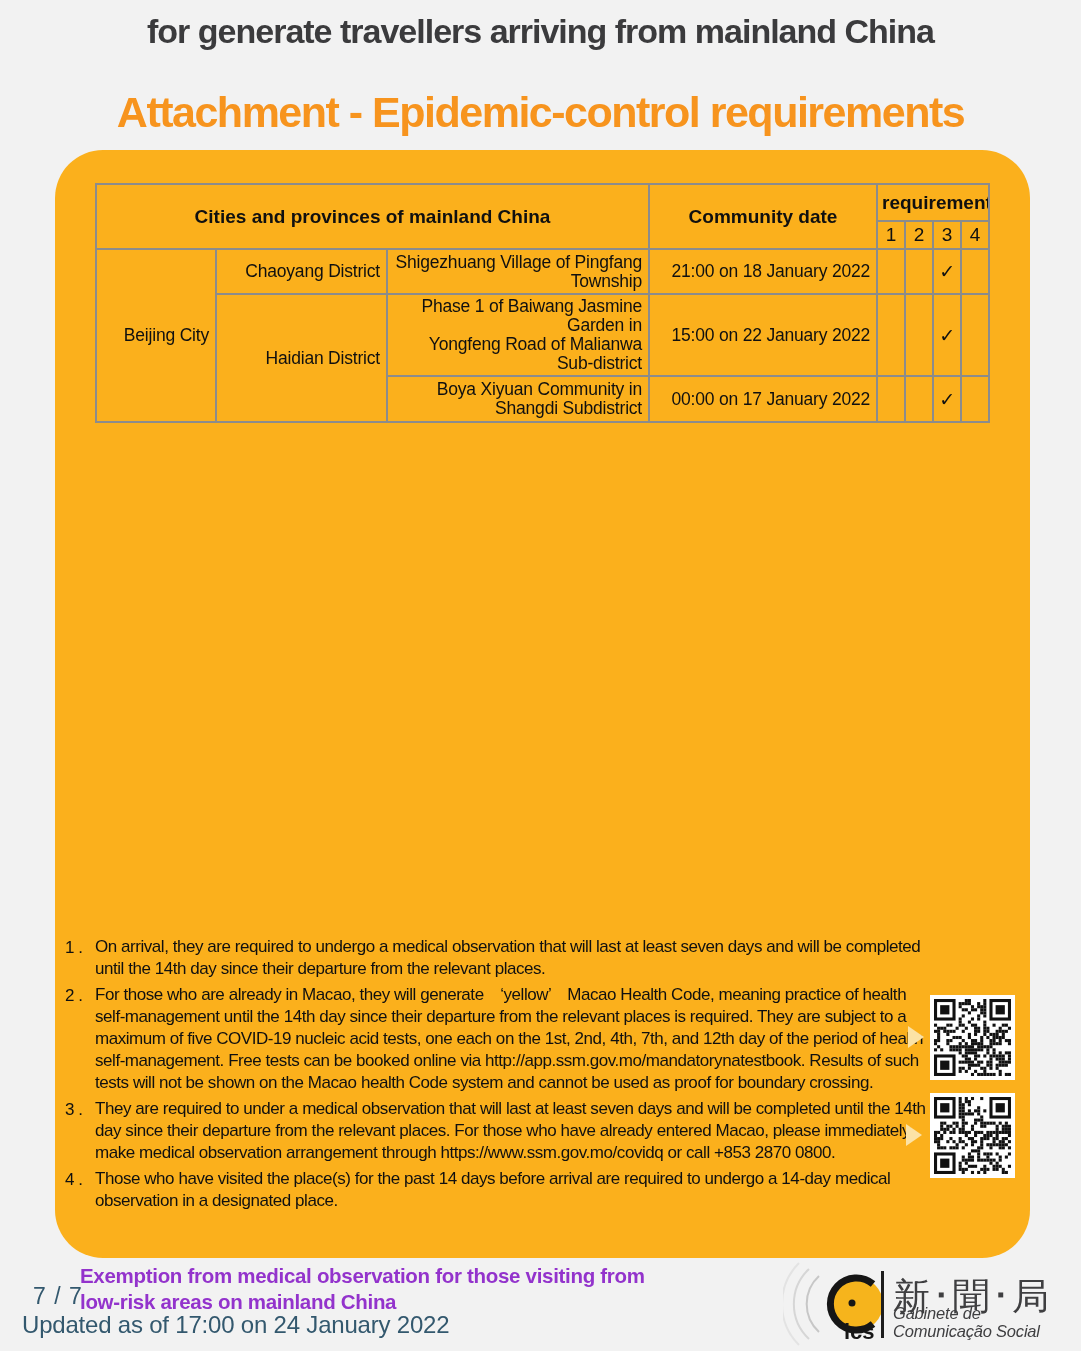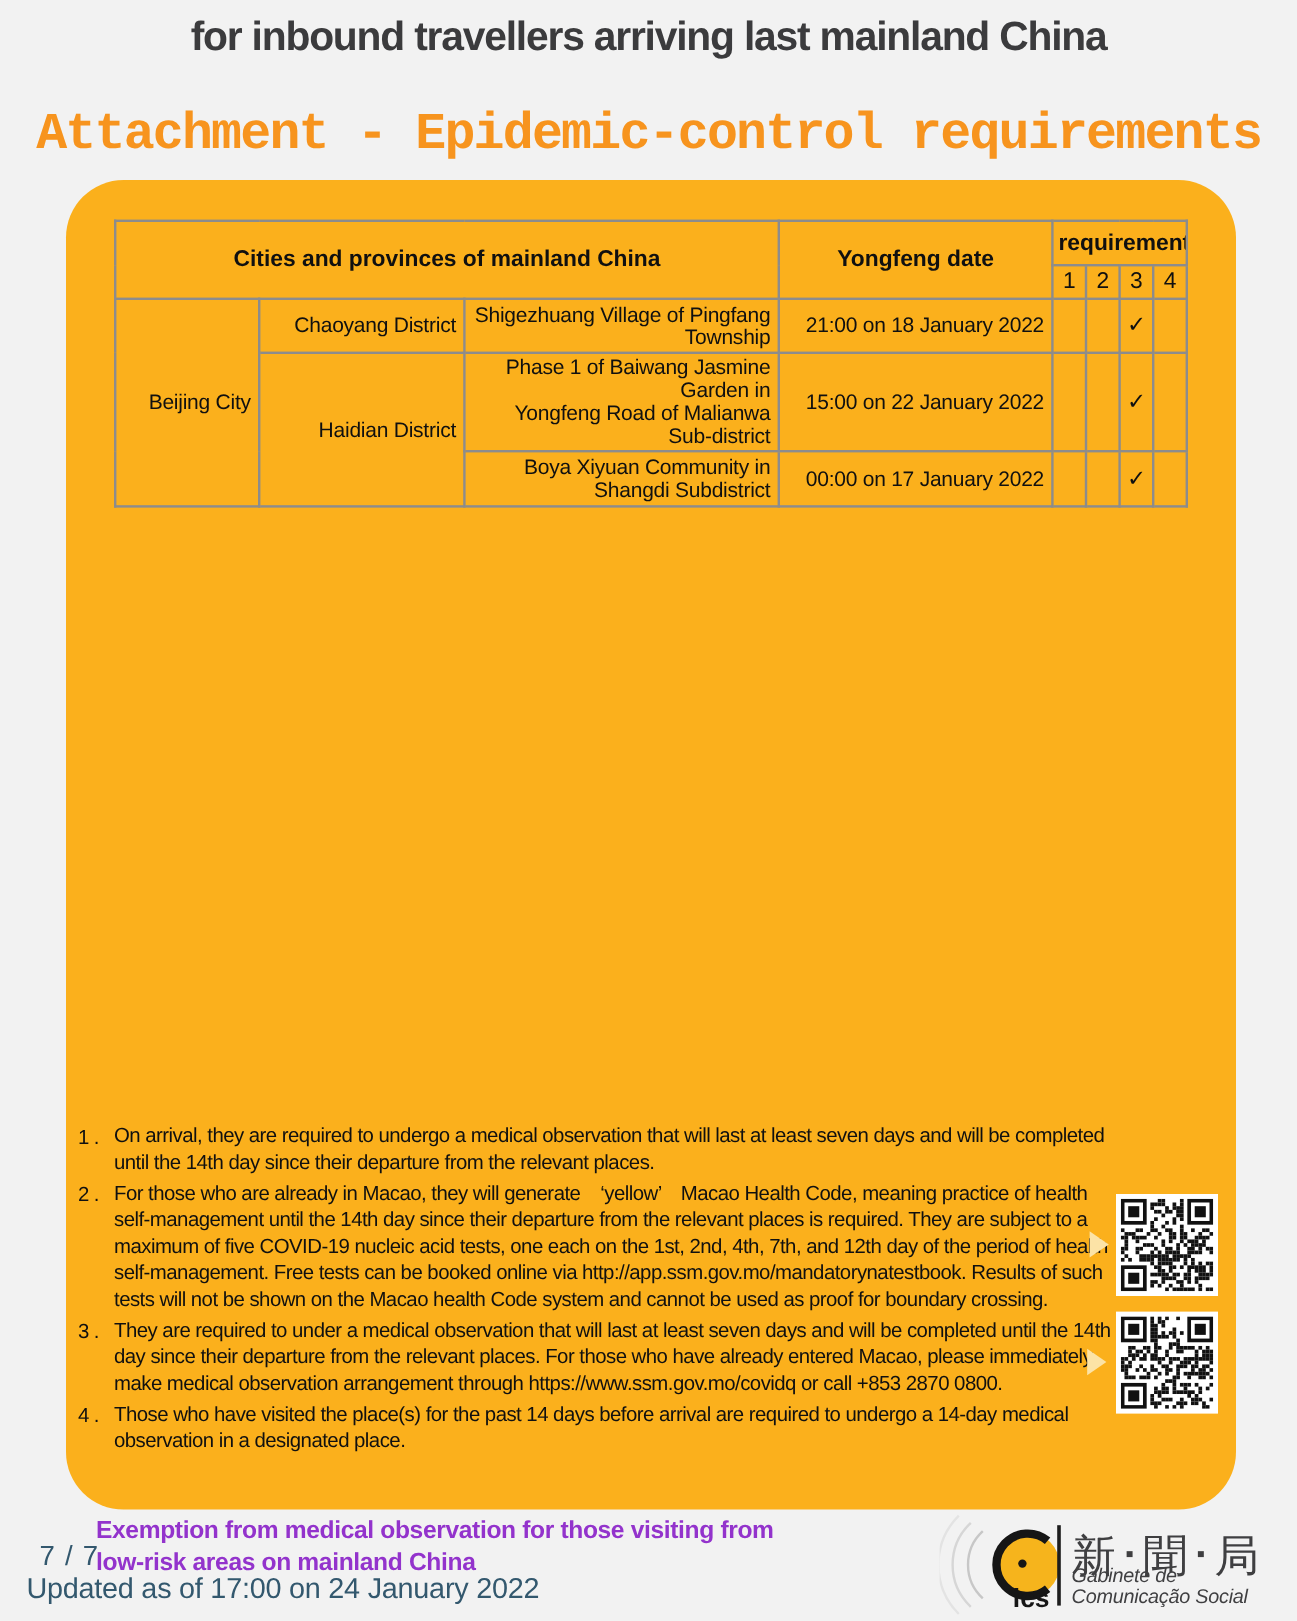--- a/index.html
+++ b/index.html
@@ -10,21 +10,21 @@
   }
   
   .main-title {
     position:absolute; top:12px; left:0; width:100%;
     text-align:center; color:var(--title-gray);
     font-size:34px; line-height:38px; font-weight:800; letter-spacing:-1px;
   }
   .sub-title {
     position:absolute; top:88px; left:0; width:100%;
     text-align:center; color:var(--heading-orange);
-    font-size:43px; line-height:48px; font-weight:800; letter-spacing:-1.5px;font-family:Liberation Mono, monospace;
+    font-size:43px; line-height:48px; font-weight:800; letter-spacing:-1.5px;
   }
   
   .card {
     position:absolute; left:55px; top:150px; width:975px; height:1108px;
     background:var(--card-orange); border-radius:48px;
   }
   
   table.req {
     position:absolute; left:40px; top:33px; width:893px;
     border-collapse:collapse; table-layout:fixed;
@@ -93,41 +93,41 @@
   }
   .logo-pt1 { top:1304px; }
   .logo-pt2 { top:1322px; }
 </style>
 </head>
 <body>
 
 <div class="page">
 
   <div class="main-title">
-    <div>for inbound travellers arriving last mainland China</div>
+    <div>for generate travellers arriving from mainland China</div>
   </div>
   <div class="sub-title">Attachment - Epidemic-control requirements</div>
 
   <div class="card">
 
     <table class="req">
       <colgroup>
         <col style="width:120px">
           <col style="width:171px">
           <col style="width:262px">
         <col style="width:228px">
         <col style="width:28px">
           <col style="width:28px">
           <col style="width:28px">
           <col style="width:28px">
       </colgroup>
       <tbody>
         <tr style="height:37px">
           <th colspan="3" rowspan="2">Cities and provinces of mainland China</th>
-          <th rowspan="2">Yongfeng date</th>
+          <th rowspan="2">Community date</th>
           <th colspan="4">requirements</th>
         </tr>
         <tr style="height:27px">
           <th class="numcell">1</th>
           <th class="numcell">2</th>
           <th class="numcell">3</th>
           <th class="numcell">4</th>
         </tr>
         <tr style="height:45px">
           <td rowspan="3">Beijing City</td>

